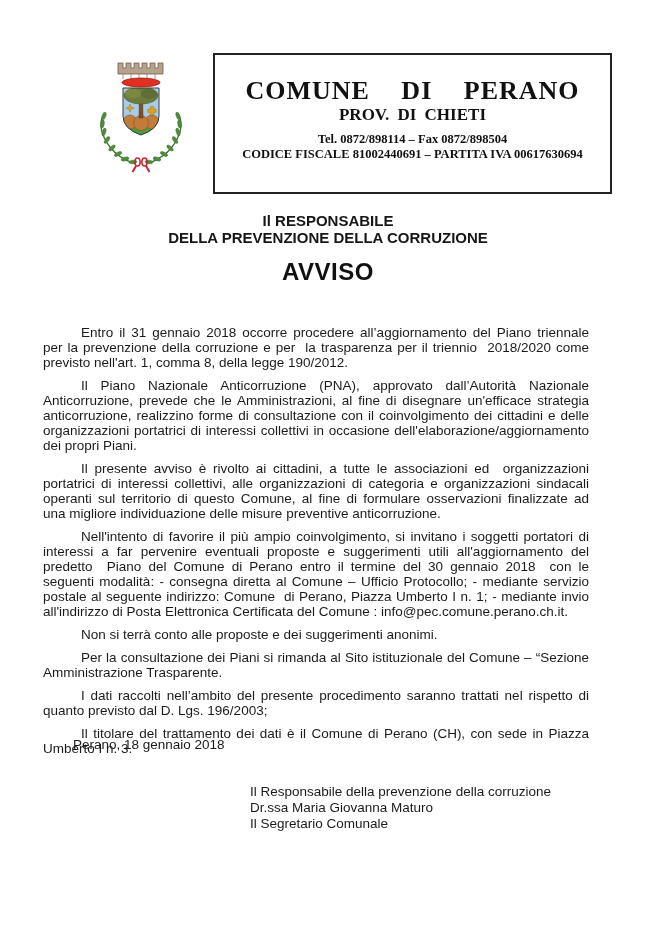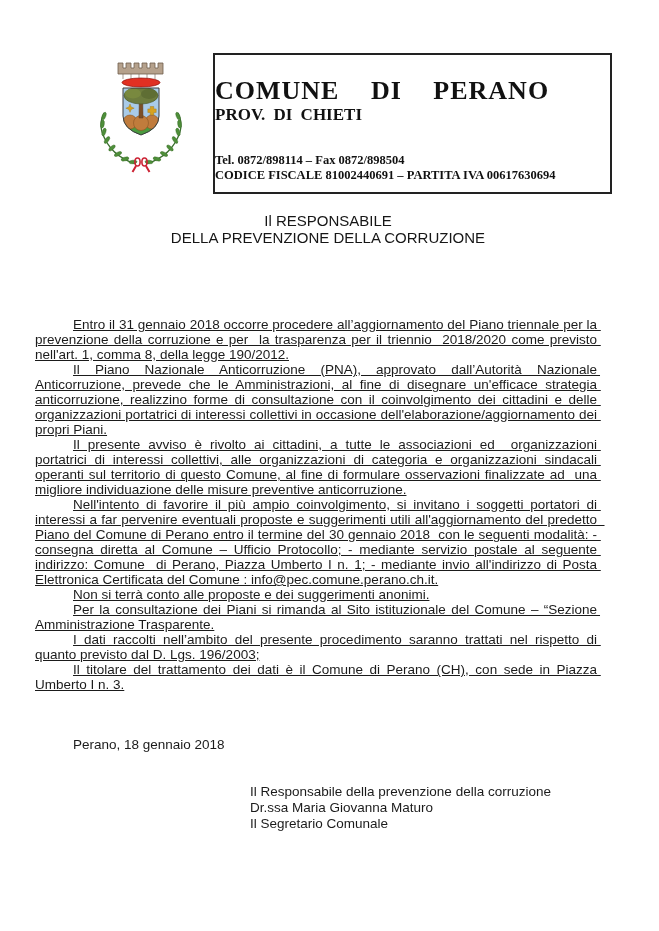--- a/index.html
+++ b/index.html
@@ -12,44 +12,43 @@
     color:#1b1b1b;
     overflow:hidden;
   }
   
   .letterhead{position:absolute;top:0;left:0;width:659px;height:190px;}
   .coa{position:absolute;left:90px;top:60px;width:102px;height:114px;}
   .header-box{
     position:absolute;left:213px;top:53px;width:395px;height:115px;
     border:2px solid #222;
     font-family:"Liberation Serif", serif;
-    font-weight:bold;color:#111;
+    font-weight:bold;text-align:center;color:#111;
     padding-top:22px;box-sizing:content-box;
   }
   .commune{font-size:26px;line-height:28px;word-spacing:24px;letter-spacing:1px;}
   .prov{font-size:17px;line-height:20px;word-spacing:4px;}
-  .tel{font-size:12.5px;line-height:15px;margin-top:28px;}
+  .tel{font-size:12.5px;line-height:15px;margin-top:7px;}
   .fiscal{font-size:12.5px;line-height:15px;}
   
   .title-block{
     position:absolute;top:212px;left:47px;width:562px;
-    text-align:center;font-weight:normal;
+    text-align:center;font-weight:bold;
   }
   .title-line{font-size:15px;line-height:17px;color:#161616;}
   .avviso{font-size:24px;line-height:26px;margin-top:13px;letter-spacing:0.5px;color:#111;}
   
   .doc-body{
     position:absolute;top:317px;left:35px;width:562px;
     font-size:13.5px;line-height:15px;color:#1b1b1b;
   }
   .para{
     text-align:justify;
     white-space:pre-wrap;
-    margin:0;
-    text-decoration:underline;
+    margin:8px;
   }
   .para.indent{text-indent:38px;}
   .date-line{
     position:absolute;top:737px;left:73px;
     font-size:13.5px;line-height:15px;
   }
   
   .signature{
     position:absolute;top:784px;left:250px;width:368px;
     text-align:left;font-size:13.5px;line-height:16px;color:#1b1b1b;
@@ -127,20 +126,21 @@
       <div class="commune">COMUNE DI PERANO</div>
       <div class="prov">PROV.  DI CHIETI</div>
       <div class="tel">Tel. 0872/898114 – Fax  0872/898504</div>
       <div class="fiscal">CODICE FISCALE 81002440691 – PARTITA IVA  00617630694</div>
     </div>
   </div>
 
   <div class="title-block">
     <div class="title-line">Il RESPONSABILE</div>
     <div class="title-line">DELLA PREVENZIONE DELLA CORRUZIONE</div>
+    <div class="avviso">AVVISO</div>
   </div>
 
   <div class="doc-body">
       <div class="para indent">Entro il 31 gennaio 2018 occorre procedere all’aggiornamento del Piano triennale per la prevenzione della corruzione e per  la trasparenza per il triennio  2018/2020 come previsto nell'art. 1, comma 8, della legge 190/2012.</div>
       <div class="para indent">Il Piano Nazionale Anticorruzione (PNA), approvato dall’Autorità Nazionale Anticorruzione, prevede che le Amministrazioni, al fine di disegnare un'efficace strategia anticorruzione, realizzino forme di consultazione con il coinvolgimento dei cittadini e delle organizzazioni portatrici di interessi collettivi in occasione dell'elaborazione/aggiornamento dei propri Piani.</div>
       <div class="para indent">Il presente avviso è rivolto ai cittadini, a tutte le associazioni ed  organizzazioni portatrici di interessi collettivi, alle organizzazioni di categoria e organizzazioni sindacali operanti sul territorio di questo Comune, al fine di formulare osservazioni finalizzate ad  una migliore individuazione delle misure preventive anticorruzione.</div>
       <div class="para indent">Nell'intento di favorire il più ampio coinvolgimento, si invitano i soggetti portatori di interessi a far pervenire eventuali proposte e suggerimenti utili all'aggiornamento del predetto  Piano del Comune di Perano entro il termine del 30 gennaio 2018  con le seguenti modalità: - consegna diretta al Comune – Ufficio Protocollo; - mediante servizio postale al seguente indirizzo: Comune  di Perano, Piazza Umberto I n. 1; - mediante invio all'indirizzo di Posta Elettronica Certificata del Comune : info@pec.comune.perano.ch.it.</div>
       <div class="para indent">Non si terrà conto alle proposte e dei suggerimenti anonimi.</div>
       <div class="para indent">Per la consultazione dei Piani si rimanda al Sito istituzionale del Comune – “Sezione Amministrazione Trasparente.</div>
       <div class="para indent">I dati raccolti nell’ambito del presente procedimento saranno trattati nel rispetto di quanto previsto dal D. Lgs. 196/2003;</div>

